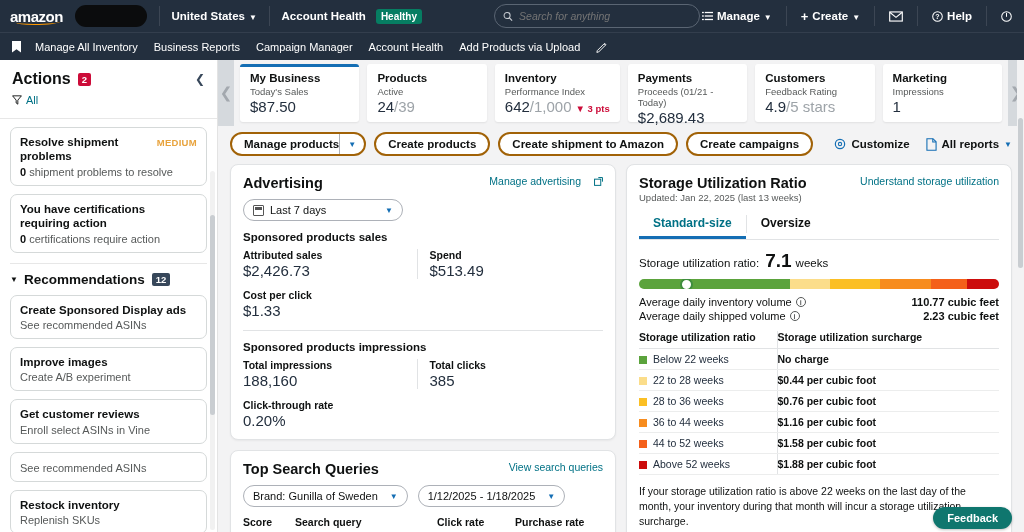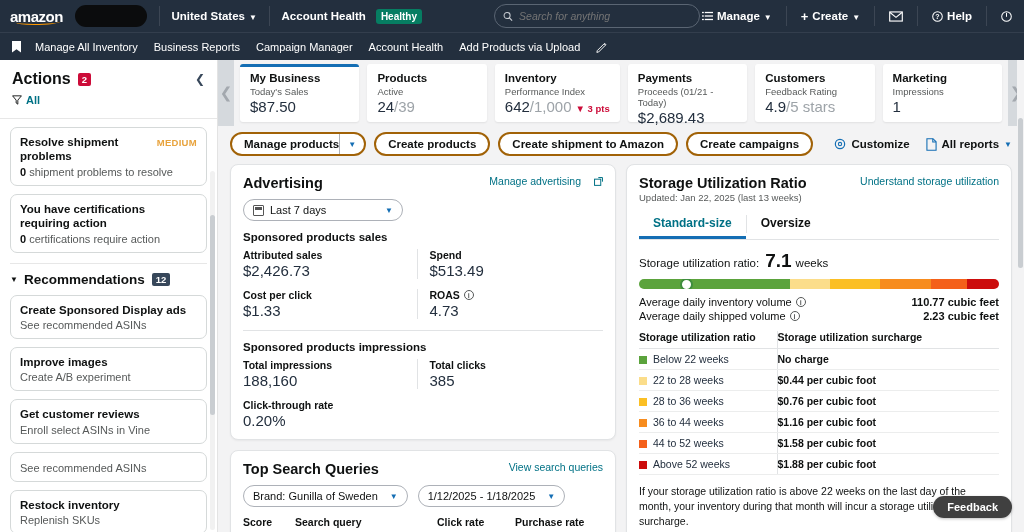--- a/index.html
+++ b/index.html
@@ -60,21 +60,21 @@
   .sidebar { width: 218px; background:#fff; border-right:1px solid #e3e3e3;
      display:flex; flex-direction:column; position:relative; }
   .side-head { padding: 10px 12px 6px 12px; }
   .side-title-row { display:flex; align-items:center; }
   .side-title { font-size: 16px; font-weight:700; }
   .cnt-badge { background:#cc0c39; color:#fff; font-size:9.5px; font-weight:700;
      border-radius:2px; padding:1px 4px; margin-left:7px; }
   .collapse { margin-left:auto; color:#37475a; font-size: 12px; }
   .filter-row { display:flex; align-items:center; gap:4px; margin-top:6px; }
   .funnel { width:10px;height:10px; }
-  .all-link { color:#007185; font-size:11px; font-weight:700; }
+  .all-link { color:#007185; font-size:11px; font-weight:400; }
   .side-sep { height:1px; background:#e7e7e7; margin: 6px 0 0 0; }
 
   .side-scroll { flex:1; overflow:hidden; padding: 8px 10px 0 10px; position:relative; }
   .act-card {
     border:1px solid #d5d9d9; border-radius:7px; background:#fff;
     padding:7px 9px; margin-bottom:8px;
   }
   .act-top { display:flex; align-items:baseline; }
   .act-title { font-size:11.5px; font-weight:700; color:#0f1111; line-height:1.25; }
   .act-sev { margin-left:auto; font-size:9.5px; font-weight:700; color:#e8a33d; letter-spacing:.3px; padding-left:6px;}
@@ -188,21 +188,21 @@
 
   
   table.tsq { width:100%; border-collapse:collapse; margin-top:9px; }
   table.tsq th {
     text-align:left; font-size:10.5px; font-weight:700; color:#0f1111;
     padding-bottom:6px; border-bottom:1px solid #d5d9d9;
   }
   table.tsq th.r { text-align:left; }
 
   .feedback {
-    position:absolute; right:12px; bottom:14px; background:#404040; color:#fff;
+    position:absolute; right:12px; bottom:3px; background:#0f766e; color:#fff;
     font-size:11px; font-weight:700; border-radius:13px; padding:5px 14px;
     box-shadow:0 1px 3px rgba(0,0,0,.25);
   }
   .mainscrollbar { position:absolute; right:0; top:0; bottom:0; width:7px; background:#f3f3f4; }
   .mainthumb { position:absolute; right:1px; top:58px; width:5px; height:150px; background:#c9cdd1; border-radius:3px;}
   .svgico { display:inline-block; vertical-align:-2px; }
 </style>
 </head>
 <body>
 
@@ -467,27 +467,20 @@
             <div class="metric b">
               <div class="m-l">Spend</div>
               <div class="m-v">$513.49</div>
             </div>
           </div>
           <div class="metrics" style="margin-top:10px;">
             <div class="metric">
               <div class="m-l">Cost per click</div>
               <div class="m-v">$1.33</div>
             </div>
-            <div class="metric b">
-              <div class="m-l">
-                <span>ROAS</span>
-                <span class="info-i">i</span>
-              </div>
-              <div class="m-v">4.73</div>
-            </div>
           </div>
 
           <div class="hr"></div>
 
           <div class="sec-label">Sponsored products impressions</div>
           <div class="metrics">
             <div class="metric">
               <div class="m-l">Total impressions</div>
               <div class="m-v">188,160</div>
             </div>

